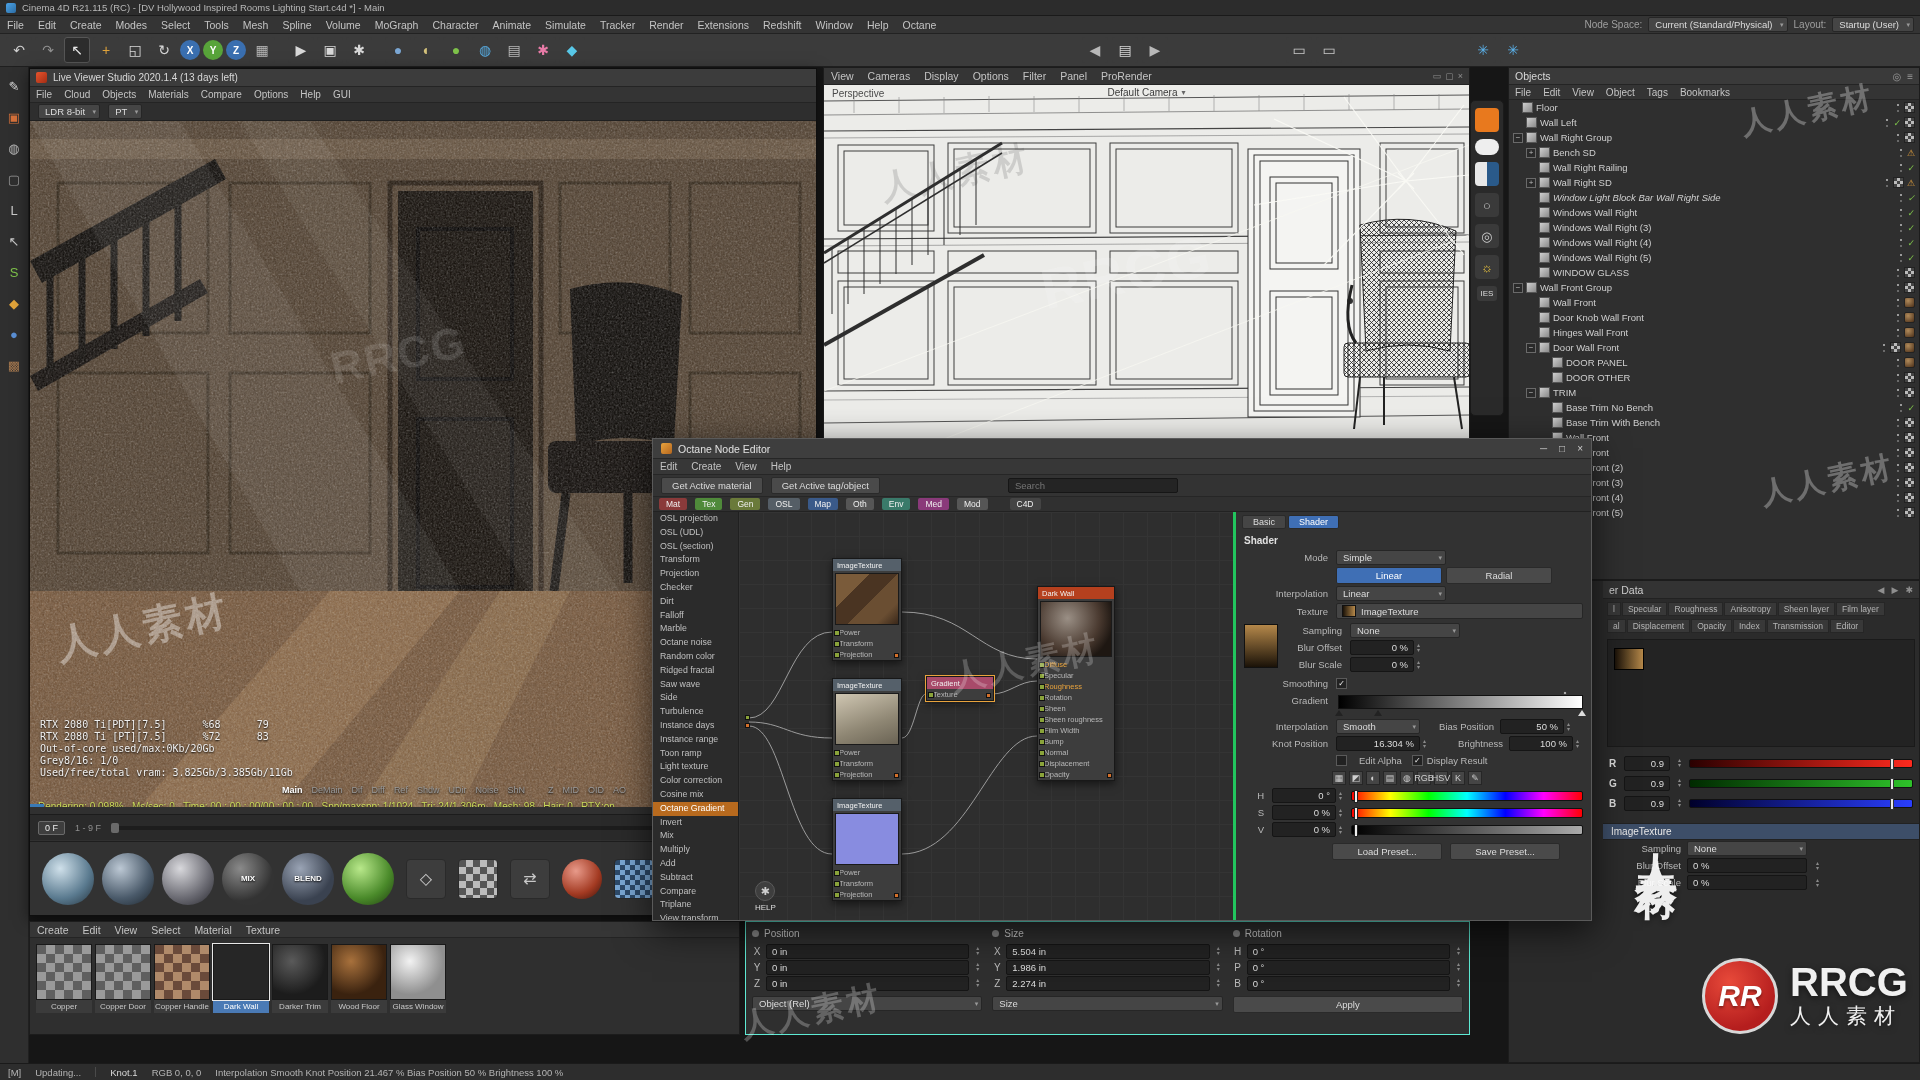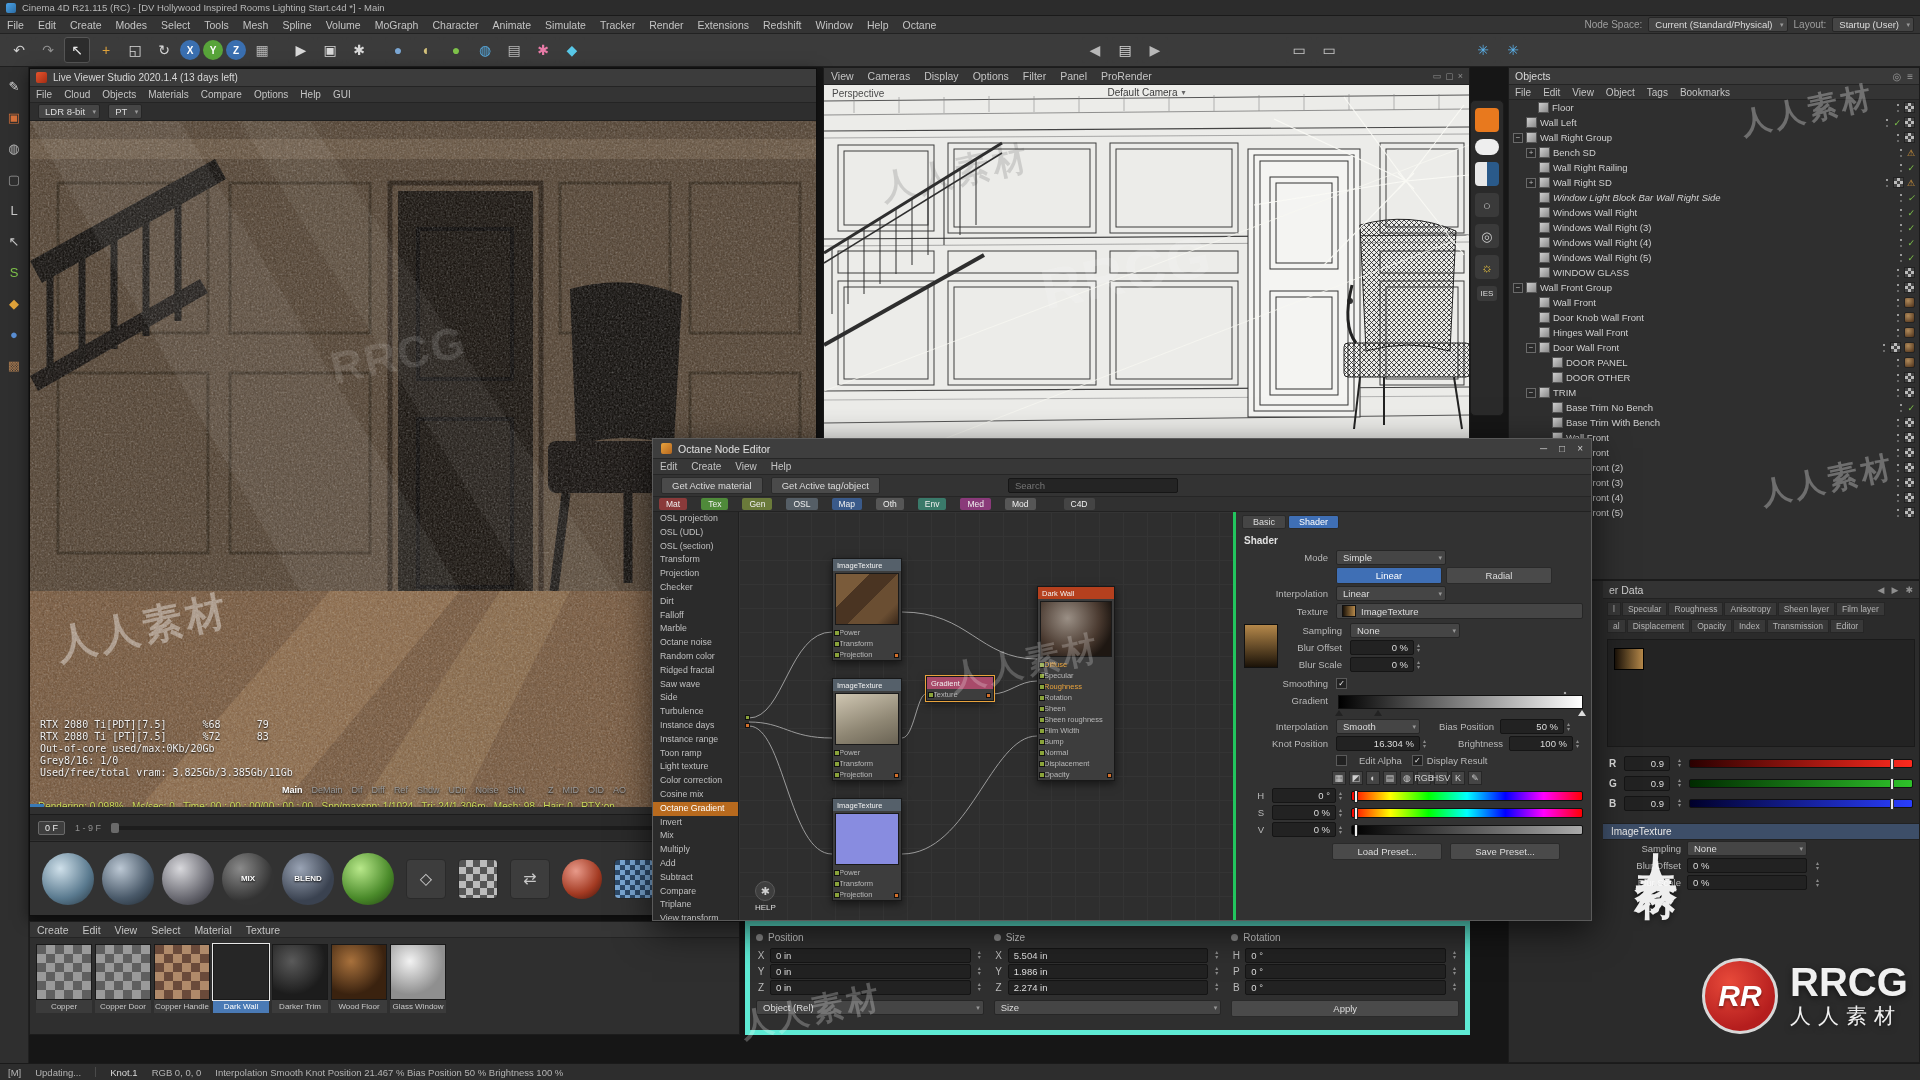--- a/index.html
+++ b/index.html
@@ -84,21 +84,21 @@
 .mat-label{height:13px;font-size:8px;text-align:center;background:#3b3b3b;color:#c8c8c8;overflow:hidden;white-space:nowrap;line-height:13px}
 .mat.selected .mat-label{background:#4a7ab5;color:#fff}
 .th-checker{background:repeating-conic-gradient(#9a9a9a 0 25%,#5f5f5f 0 50%) 0 0/18px 18px}
 .th-checker-red{background:repeating-conic-gradient(#b08a6a 0 25%,#6a4a3a 0 50%) 0 0/18px 18px}
 .th-dark{background:#262626}
 .th-dark-sphere{background:radial-gradient(circle at 35% 30%,#5a5a5a,#1c1c1c 65%) #111}
 .th-wood{background:radial-gradient(circle at 35% 30%,#a8713c,#3a220f 65%) #1a120a}
 .th-glass{background:radial-gradient(circle at 35% 30%,#f2f2f2,#8f8f8f 65%) #555}
 
 
-.coords{left:745px;top:921px;width:725px;height:114px;background:#2f2f2f;border:5px solid #5eead4;display:flex;gap:10px;padding:4px 6px}
+.coords{left:745px;top:921px;width:725px;height:114px;background:#2f2f2f;border:1px solid #5eead4;display:flex;gap:10px;padding:4px 6px}
 .ccol{flex:1;display:flex;flex-direction:column;gap:2px}
 .chead{display:flex;align-items:center;gap:5px;font-size:10px;color:#cfcfcf;height:15px}
 .cdot{width:7px;height:7px;border-radius:50%;background:#8a8a8a}
 .crow{display:flex;align-items:center;gap:4px;height:16px;font-size:10px}
 .crow .ax{width:10px;text-align:center;color:#bbb}
 .crow .field{flex:1;justify-content:flex-start}
 .cfoot{display:flex;align-items:center;margin-top:3px}
 .cfoot .dd{flex:1;justify-content:space-between}
 .apply-btn{flex:1;text-align:center}
 
@@ -163,21 +163,21 @@
 
 
 .ne{left:652px;top:438px;width:940px;height:483px;background:#323232;border:1px solid #5a5a5a;box-shadow:0 10px 34px rgba(0,0,0,.65);z-index:20}
 .ne-title{height:20px;background:#3e3e3e;border-bottom:1px solid #262626;display:flex;align-items:center;gap:6px;padding:0 8px;font-size:10.5px;color:#e0e0e0}
 .ne-ico{width:11px;height:11px;background:linear-gradient(135deg,#e8a33d,#b5661e);border-radius:2px}
 .winbtns{margin-left:auto;display:flex;gap:12px;color:#cfcfcf;font-size:10px}
 .ne-menu{height:16px;background:#373737;border-bottom:1px solid #262626;display:flex;align-items:center}
 .ne-menu .menu-row>div{padding:0 7px;font-size:10px}
 .ne-actions{height:22px;background:#333;border-bottom:1px solid #262626;display:flex;align-items:center;gap:8px;padding:0 8px}
 .ne-search{margin-left:120px;width:170px;background:#242424;border:1px solid #161616;border-radius:2px;color:#bbb;font-size:9.5px;padding:1px 6px;font-family:inherit}
-.ne-tabs{height:15px;background:#303030;border-bottom:1px solid #222;display:flex;align-items:center;gap:14px;padding:0 6px}
+.ne-tabs{height:15px;background:#303030;border-bottom:1px solid #222;display:flex;align-items:center;gap:8px;padding:0 6px}
 .netab{font-size:8.5px;color:#f0f0f0;padding:0 7px;height:12px;line-height:12px;border-radius:2px}
 .netab:last-child{margin-left:14px}
 .ne-body{position:absolute;left:0;top:73px;right:0;bottom:0;display:flex}
 .ne-list{width:86px;background:#2b2b2b;border-right:1px solid #202020;overflow:hidden}
 .ne-li{height:13.8px;line-height:13.8px;font-size:8.8px;color:#c0c0c0;padding-left:7px;white-space:nowrap;overflow:hidden}
 .ne-li.sel-orange{background:#b86a1e;color:#fff}
 .ne-graph{position:relative;width:494px;background:#2e2e2e;background-image:linear-gradient(#343434 1px,transparent 1px),linear-gradient(90deg,#343434 1px,transparent 1px);background-size:24px 24px;overflow:hidden}
 .railport{position:absolute;width:5px;height:5px;border:1px solid #111}
 .node{position:absolute;background:#3d3d3d;border:1px solid #181818;box-shadow:0 3px 8px rgba(0,0,0,.55);font-size:7.5px}
 .node-h{height:12px;display:flex;align-items:center;gap:3px;padding:0 4px;color:#f0f0f0;font-size:7.5px;white-space:nowrap;overflow:hidden}
@@ -710,21 +710,21 @@
     <div class="menu-row">
         <div class="mitem">File</div>
         <div class="mitem">Edit</div>
         <div class="mitem">View</div>
         <div class="mitem">Object</div>
         <div class="mitem">Tags</div>
         <div class="mitem">Bookmarks</div>
       </div>
   </div>
   <div class="obj-tree">
-      <div class="trow" style="padding-left: 16px;">
+      <div class="trow" style="padding-left: 0;">
         <span class="texp"></span>
         <span class="tico"></span>
         <span class="tlab">Floor</span>
         <span class="ttags">
           <span class="tdots"></span>
           <span class="tag-checker"></span>
         </span>
       </div>
       <div class="trow" style="padding-left: 4px;">
         <span class="texp"></span>

